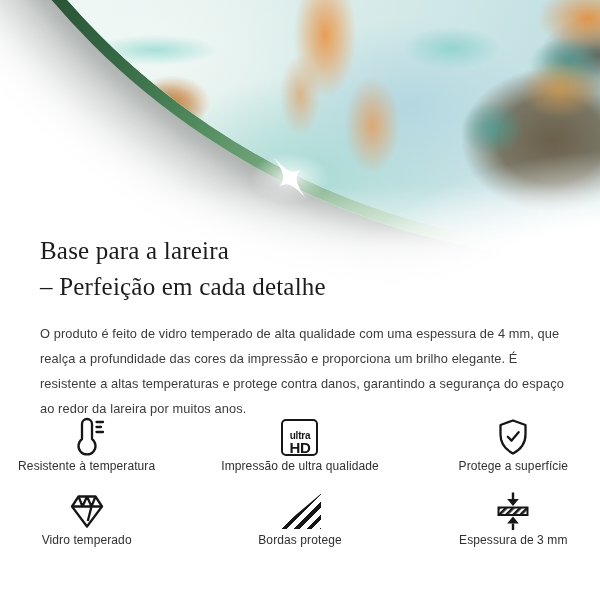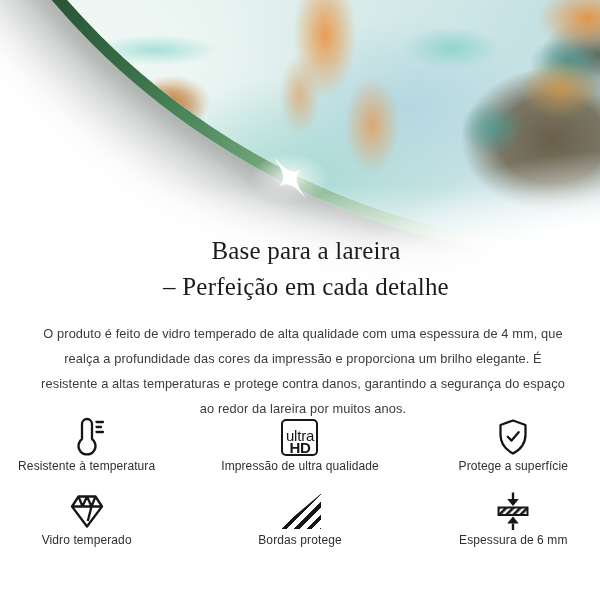--- a/index.html
+++ b/index.html
@@ -48,21 +48,21 @@
   }
   .hero-fade{
     position:absolute;top:0;left:0;width:600px;height:300px;z-index:3;pointer-events:none;
     background:
       radial-gradient(420px 250px at 625px 330px, #ffffff 42%, rgba(255,255,255,0) 72%),
       linear-gradient(to bottom, rgba(255,255,255,0) 62%, rgba(255,255,255,0.78) 83%, #ffffff 97%);
   }
   .sparkle{position:absolute;left:248px;top:148px;z-index:4;pointer-events:none;}
 
   
-  .content{position:relative;z-index:5;padding:233px 28px 0 40px;text-align:center;}
+  .content{position:relative;z-index:5;padding:233px 28px 0 40px;}
   .title{
     font-family:"Liberation Serif","DejaVu Serif",serif;
     font-weight:400;font-size:25px;line-height:36px;color:#1c1c1c;margin:0;letter-spacing:0.2px;
   }
   .title span{display:block;}
   .desc{
     margin:16px 0 0 0;width:526px;font-size:12.8px;line-height:25px;color:#3b3b3b;letter-spacing:0.1px;
   }
 
   
@@ -71,21 +71,21 @@
     display:grid;grid-template-columns:repeat(3,1fr);row-gap:16px;
   }
   .feature{display:flex;flex-direction:column;align-items:center;}
   .icon-box{height:44px;display:flex;align-items:center;justify-content:center;}
   .feature-label{font-size:12px;color:#2f2f2f;letter-spacing:0.1px;white-space:nowrap;}
   .icon-stroke{stroke:#161616;fill:none;stroke-width:2.3;}
   .uhd{
     width:33px;height:33px;border:2.6px solid #161616;border-radius:5px;
     display:flex;flex-direction:column;align-items:center;justify-content:center;color:#161616;
   }
-  .uhd-top{font-size:15px;font-weight:400;line-height:10px;letter-spacing:-0.2px;margin-top:11px;}
+  .uhd-top{font-size:10px;font-weight:700;line-height:10px;letter-spacing:-0.2px;margin-top:11px;}
   .uhd-bottom{font-size:15px;font-weight:700;line-height:14px;letter-spacing:-0.3px;}
   .stripes{
     width:42px;height:36px;
     background:repeating-linear-gradient(135deg,#161616 0 3.6px,rgba(0,0,0,0) 3.6px 9px);
     clip-path:polygon(0 100%,100% 2%,100% 100%);
   }
 </style>
 </head>
 <body>
 
@@ -181,17 +181,17 @@
               <rect width="2.6" height="5" fill="#161616"></rect>
             </pattern>
           </defs>
           <line x1="20" y1="1.5" x2="20" y2="8" stroke="#161616" stroke-width="2.4"></line>
           <polygon points="14.2,8 25.8,8 20,15" fill="#161616"></polygon>
           <rect x="5.5" y="16.5" width="29" height="7.5" fill="url(#hatchP)" stroke="#161616" stroke-width="2"></rect>
           <polygon points="14.2,32.5 25.8,32.5 20,25.5" fill="#161616"></polygon>
           <line x1="20" y1="32.5" x2="20" y2="39" stroke="#161616" stroke-width="2.4"></line>
         </svg>
       </div>
-      <div class="feature-label">Espessura de 6 mm</div>
+      <div class="feature-label">Espessura de 3 mm</div>
     </div>
 
   </div>
 </div>
 
 </body></html>

